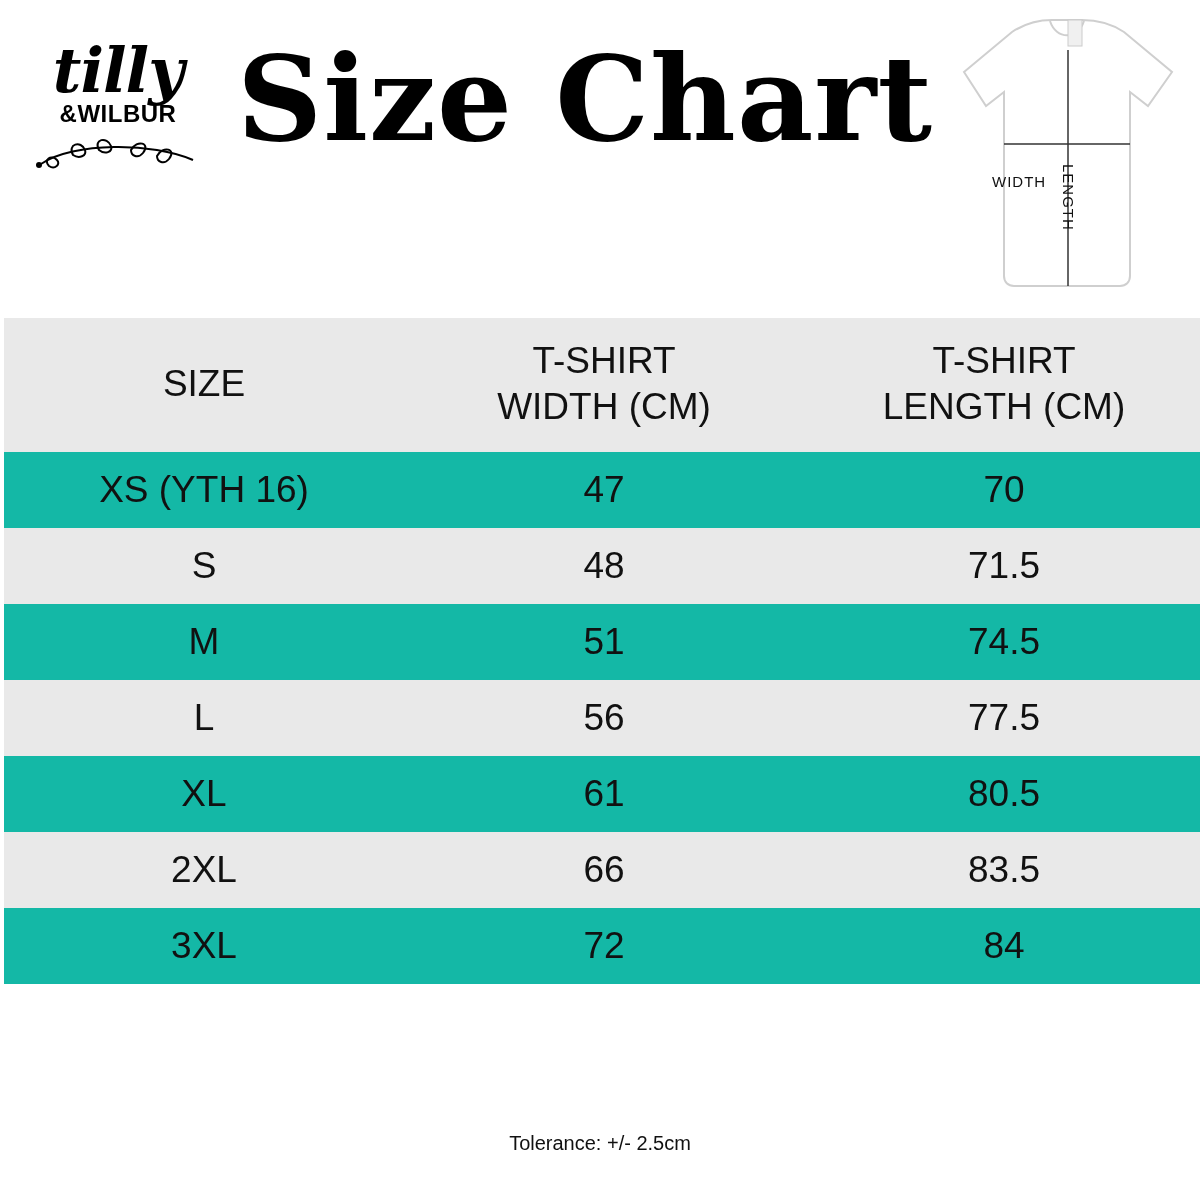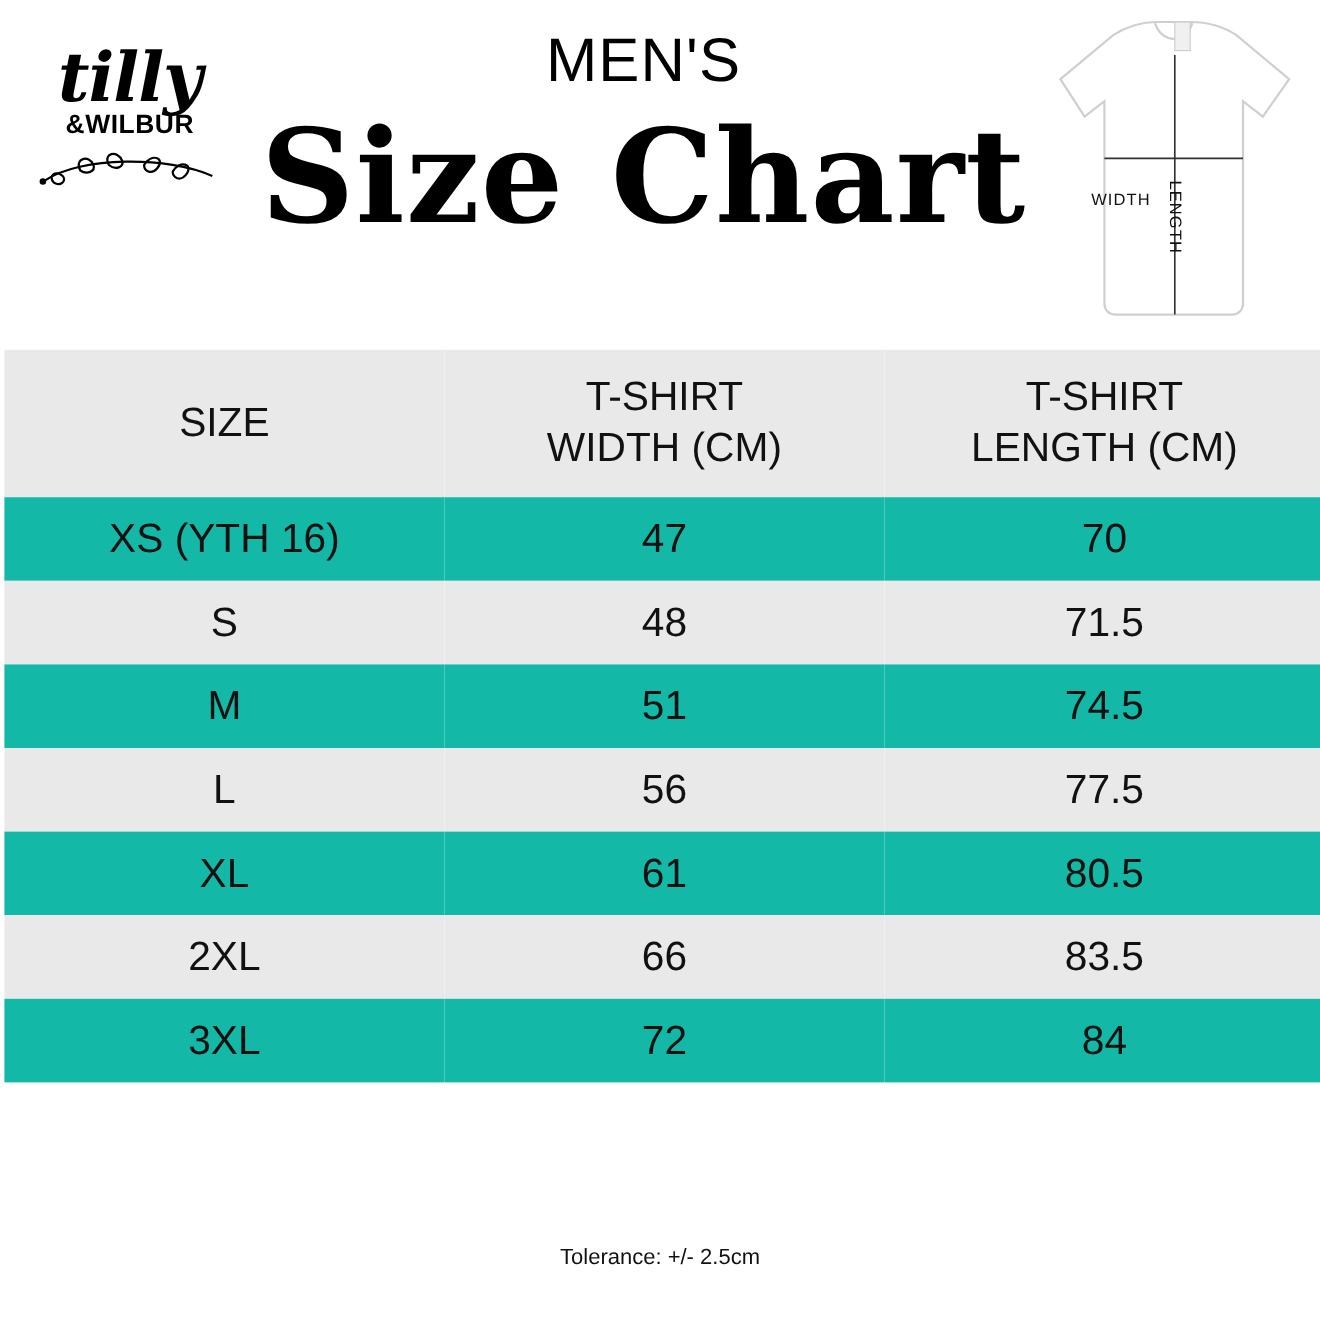--- a/index.html
+++ b/index.html
@@ -166,21 +166,20 @@
         <path d="M66 16 C 60 5, 74 2, 78 12 C 80 18, 72 21, 66 16 Z" fill="none" stroke="#000" stroke-width="2"></path>
         <path d="M98 16 C 104 5, 118 9, 110 19 C 105 25, 98 22, 98 16 Z" fill="none" stroke="#000" stroke-width="2"></path>
         <path d="M124 22 C 130 11, 144 15, 136 25 C 131 31, 124 28, 124 22 Z" fill="none" stroke="#000" stroke-width="2"></path>
         <path d="M16 32 C 10 26, 18 20, 24 26 C 28 30, 22 36, 16 32 Z" fill="none" stroke="#000" stroke-width="2"></path>
         <circle cx="6" cy="31" r="3" fill="#000"></circle>
       </svg>
     </div>
   </div>
 
   <div class="title-block">
-    <div class="title-top">MEN'S</div>
     <div class="title-main">Size Chart</div>
   </div>
 
   <div class="shirt-figure">
     <svg width="230" height="278" viewBox="0 0 230 278">
       <path d="M12 58 L60 18 C72 10, 86 6, 100 6 L130 6 C146 6, 160 10, 172 18 L220 58 L196 92 L178 78 L178 262 C178 268, 174 272, 168 272 L62 272 C56 272, 52 268, 52 262 L52 78 L34 92 Z" fill="#ffffff" stroke="#cfcfcf" stroke-width="2"></path>
       <path d="M98 7 C 104 26, 126 26, 132 7" fill="none" stroke="#cfcfcf" stroke-width="2"></path>
       <rect x="116" y="6" width="14" height="26" fill="#f0f0f0" stroke="#cccccc" stroke-width="1"></rect>
       <line x1="52" y1="130" x2="178" y2="130" stroke="#333" stroke-width="1.5"></line>
       <line x1="116" y1="36" x2="116" y2="272" stroke="#333" stroke-width="1.5"></line>

